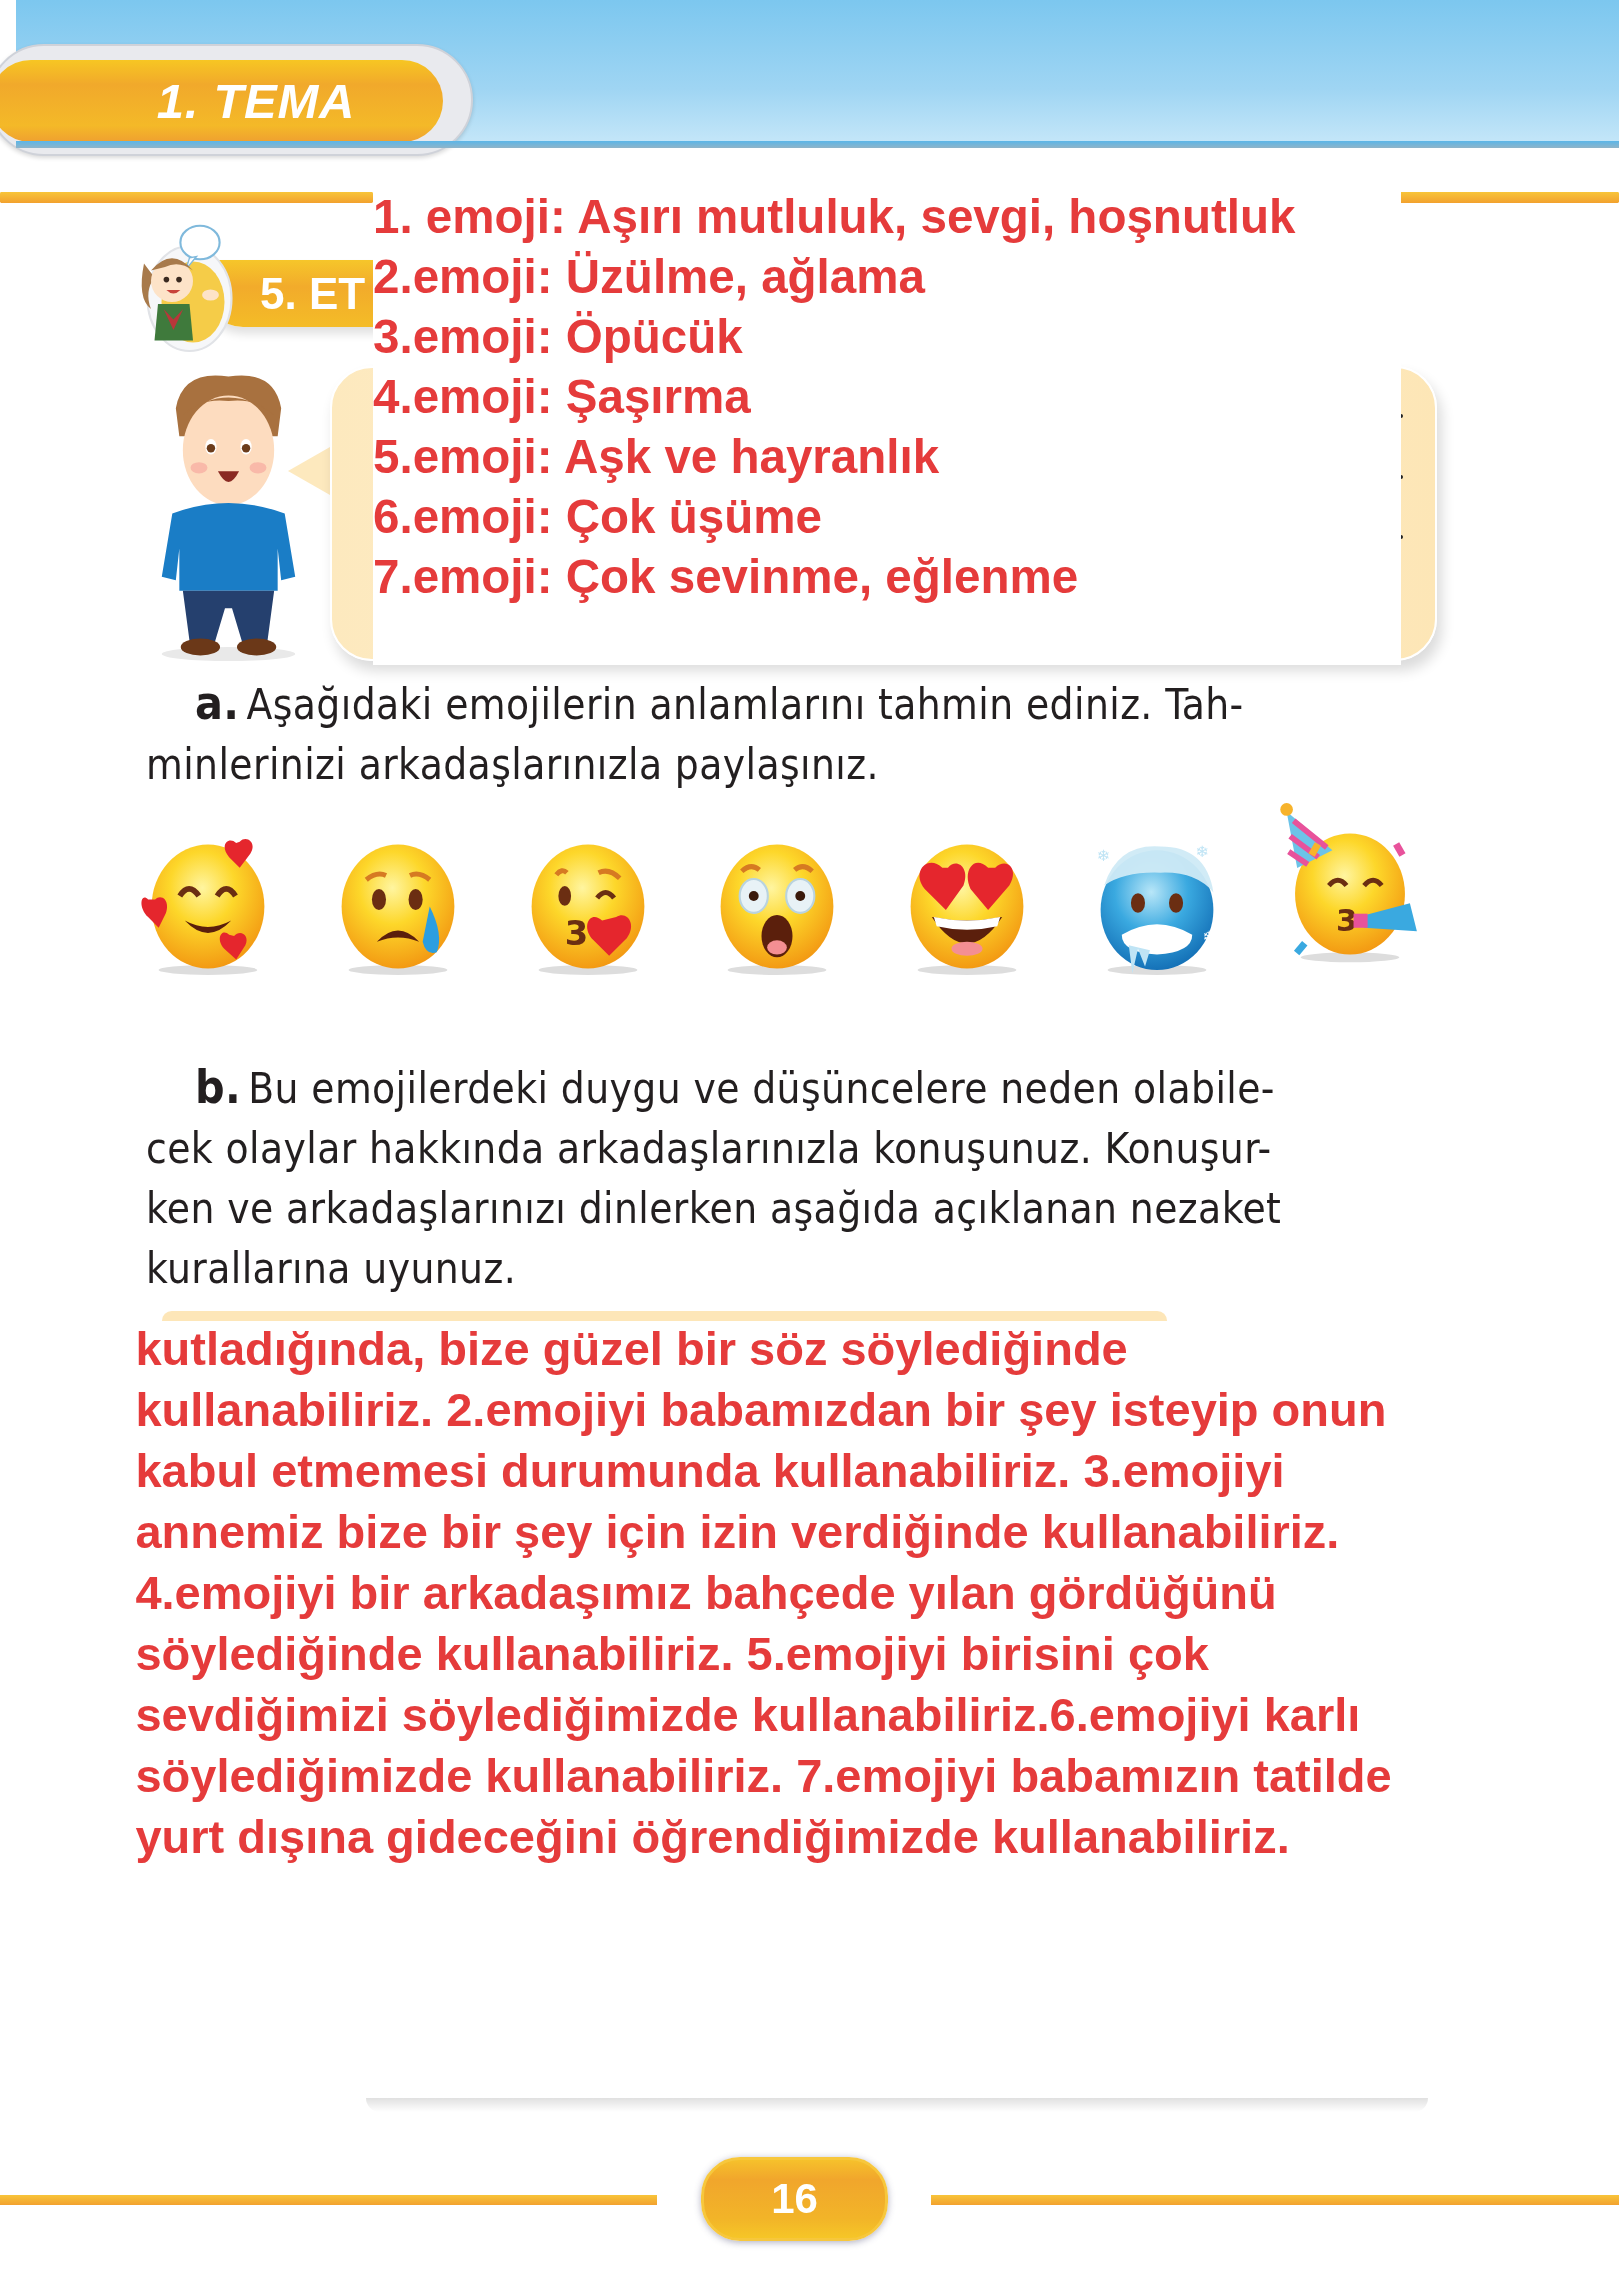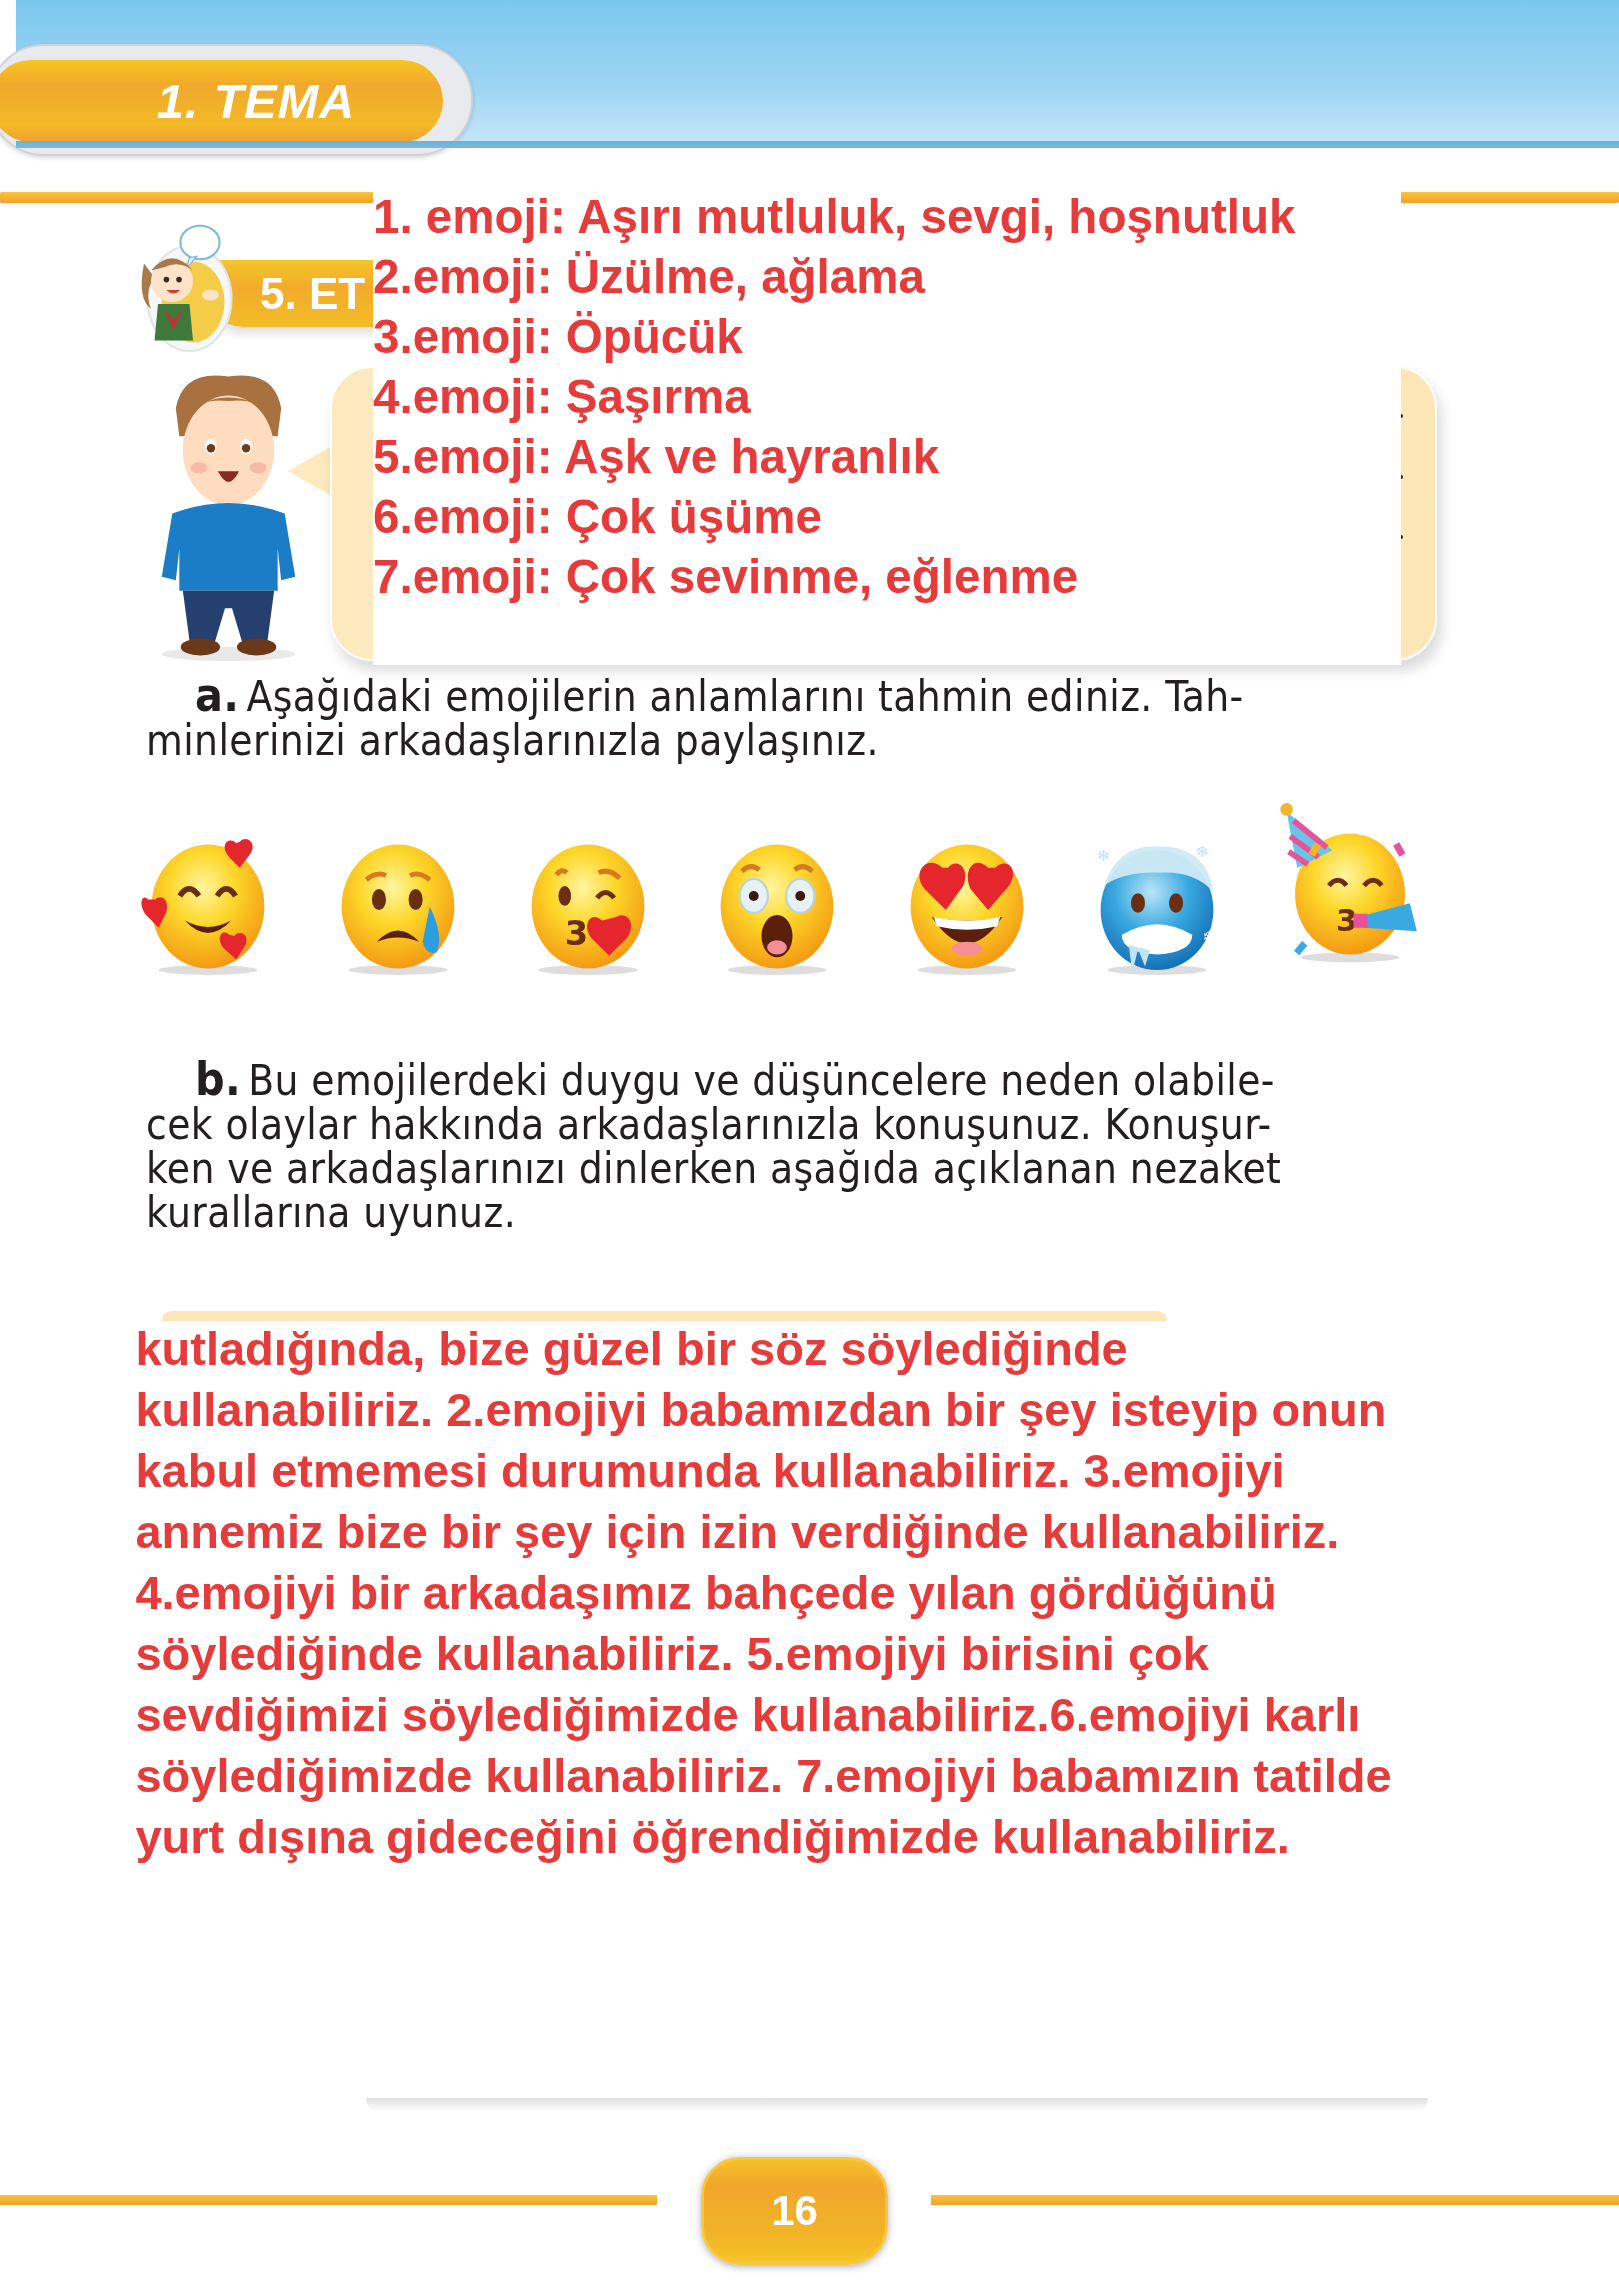--- a/index.html
+++ b/index.html
@@ -81,21 +81,21 @@
   }
   .answer-line {
     display: block; color: #e53b3b; font-family: "Liberation Sans", sans-serif; font-weight: bold;
     font-size: 48px; line-height: 60px; white-space: nowrap;
     transform: scaleX(0.99); transform-origin: left;
   }
 
   
   .para {
     position: absolute; left: 146px; width: 1286px;
-    font-family: "DejaVu Sans", sans-serif; font-size: 42px; line-height: 44px;
+    font-family: "DejaVu Sans", sans-serif; font-size: 42px; line-height: 60px;
     color: #231f20; letter-spacing: 0.4px;
     font-stretch: condensed;
   }
   .para .lead { font-weight: bold; font-size: 46px; margin-left: 49px; margin-right: 7px; }
   .para-line { display: block; white-space: nowrap; }
 
   
   .emoji-row {
     position: absolute; left: 141px; top: 815px; width: 1301px; height: 162px;
   }
@@ -120,21 +120,21 @@
   .explanation-text {
     position: absolute; left: 1.4px; top: 7px; width: 1434px;
     color: #e53b3b; font-family: "Liberation Sans", sans-serif; font-weight: bold;
     font-size: 47px; line-height: 61px;
   }
   .explanation-text .ex-line { display: block; white-space: nowrap; }
 
   
   .footer-rule { position: absolute; top: 2195px; height: 9.8px; background: linear-gradient(180deg, #f8c53a, #f2a12e); }
   .page-badge {
-    position: absolute; left: 701px; top: 2157px; width: 187px; height: 108px;
+    position: absolute; left: 701px; top: 2157px; width: 187px; height: 84px;
     border-radius: 39px;
     background: linear-gradient(180deg, #f6c12b 0%, #f1a62c 25%, #f2b428 75%, #f6c627 100%);
     border: 3.5px solid #f7c73c;
     box-shadow: 0 1.4px 7px rgba(80,80,120,0.45);
     display: flex; align-items: center; justify-content: center;
   }
   .page-badge span { color: #ffffff; font-family: "Liberation Sans", sans-serif; font-weight: bold; font-size: 42px; }
 </style>
 </head>
 <body>

